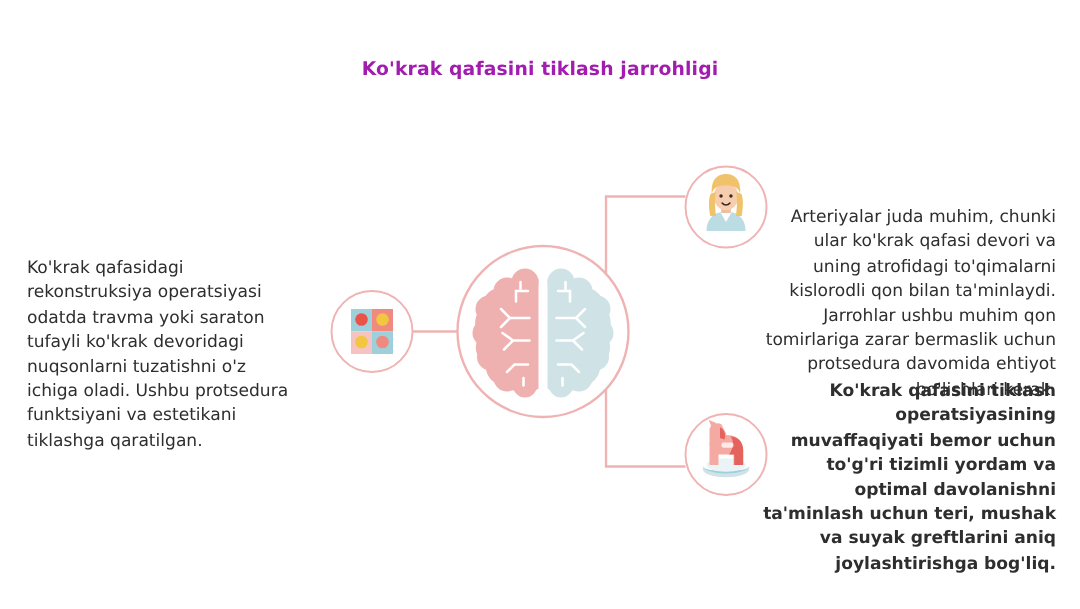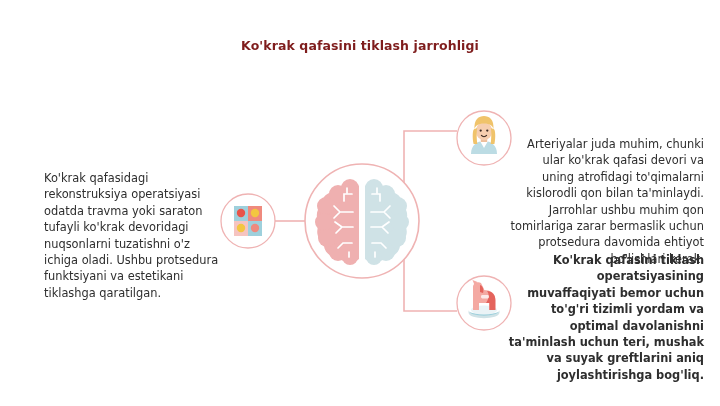--- a/index.html
+++ b/index.html
@@ -19,36 +19,35 @@
   
   #page-title {
     position: absolute;
     left: 0;
     top: 38px;
     width: 720px;
     text-align: center;
     font-size: 12.5px;
     font-weight: bold;
     letter-spacing: 0.1px;
-    color: #7f1d1d;
+    color: #a21caf;
   }
 
   
   .text-block {
     position: absolute;
     font-size: 11.4px;
     line-height: 16.4px;
     color: #2e2e2e;
   }
   #text-left {
     left: 18px;
     top: 170px;
     width: 180px;
     text-align: left;
-    margin-left: 26px;
   }
   #text-right-top {
     left: 508px;
     top: 100px;
     width: 196px;
     text-align: right;
     margin-top: 36px;
   }
   #text-right-bottom {
     left: 508px;

